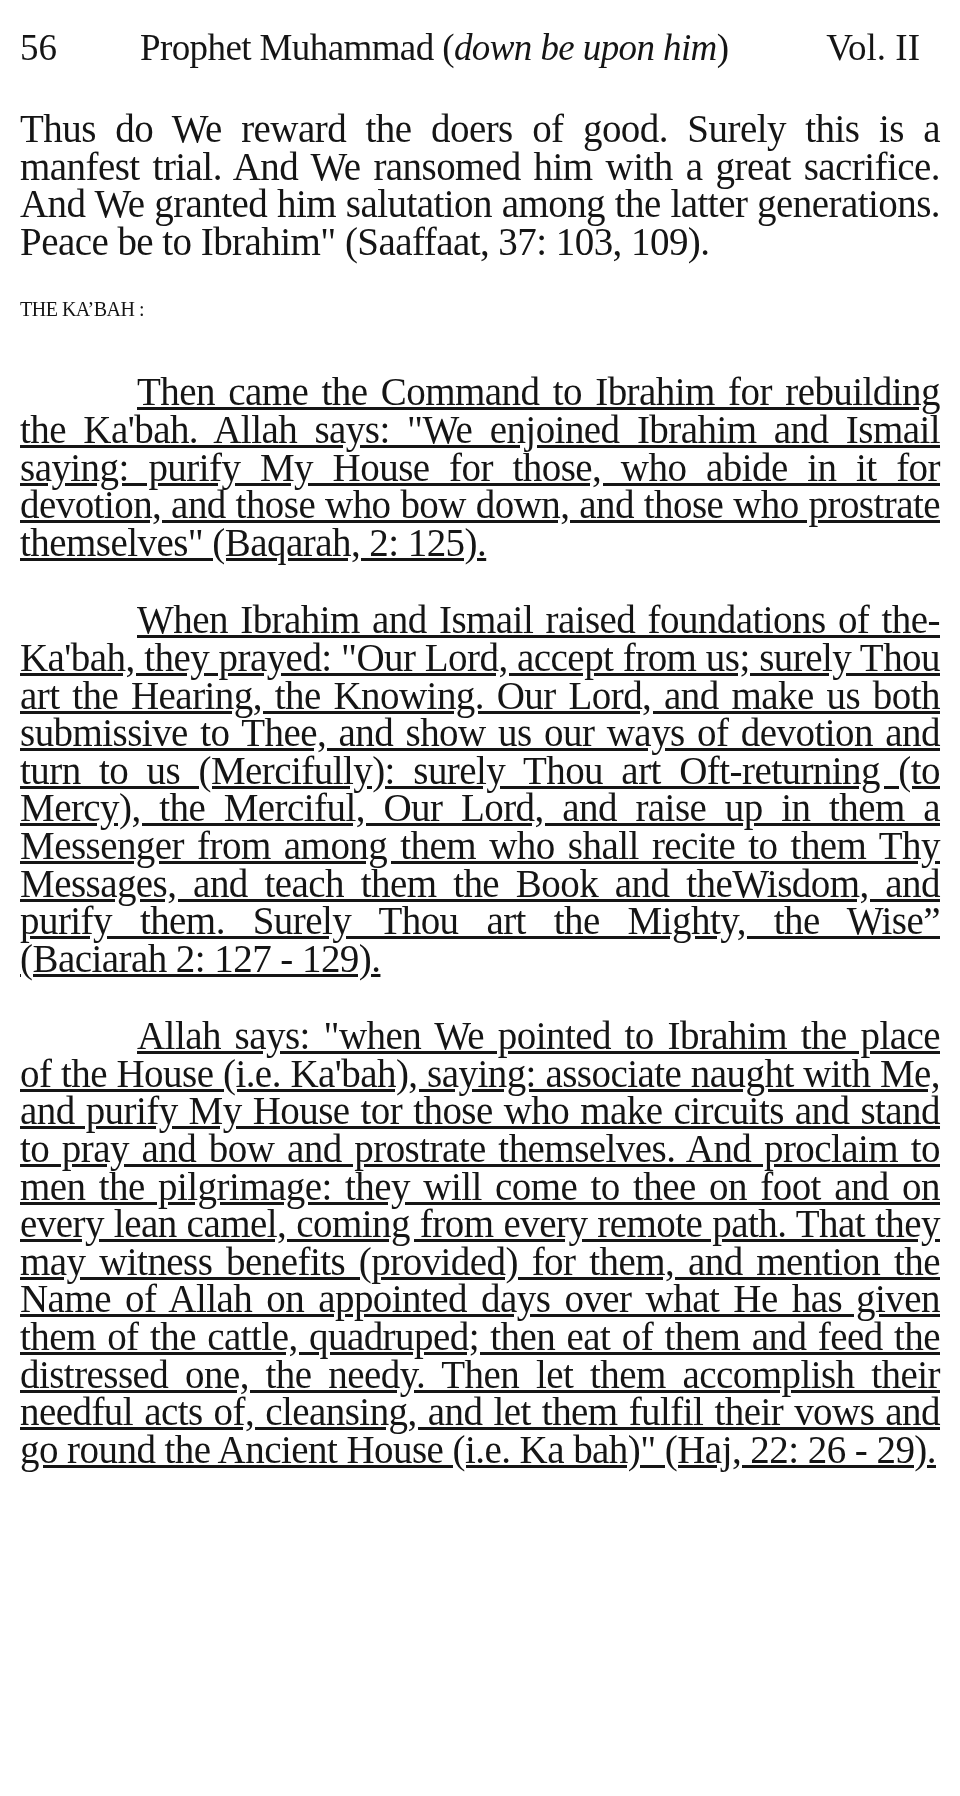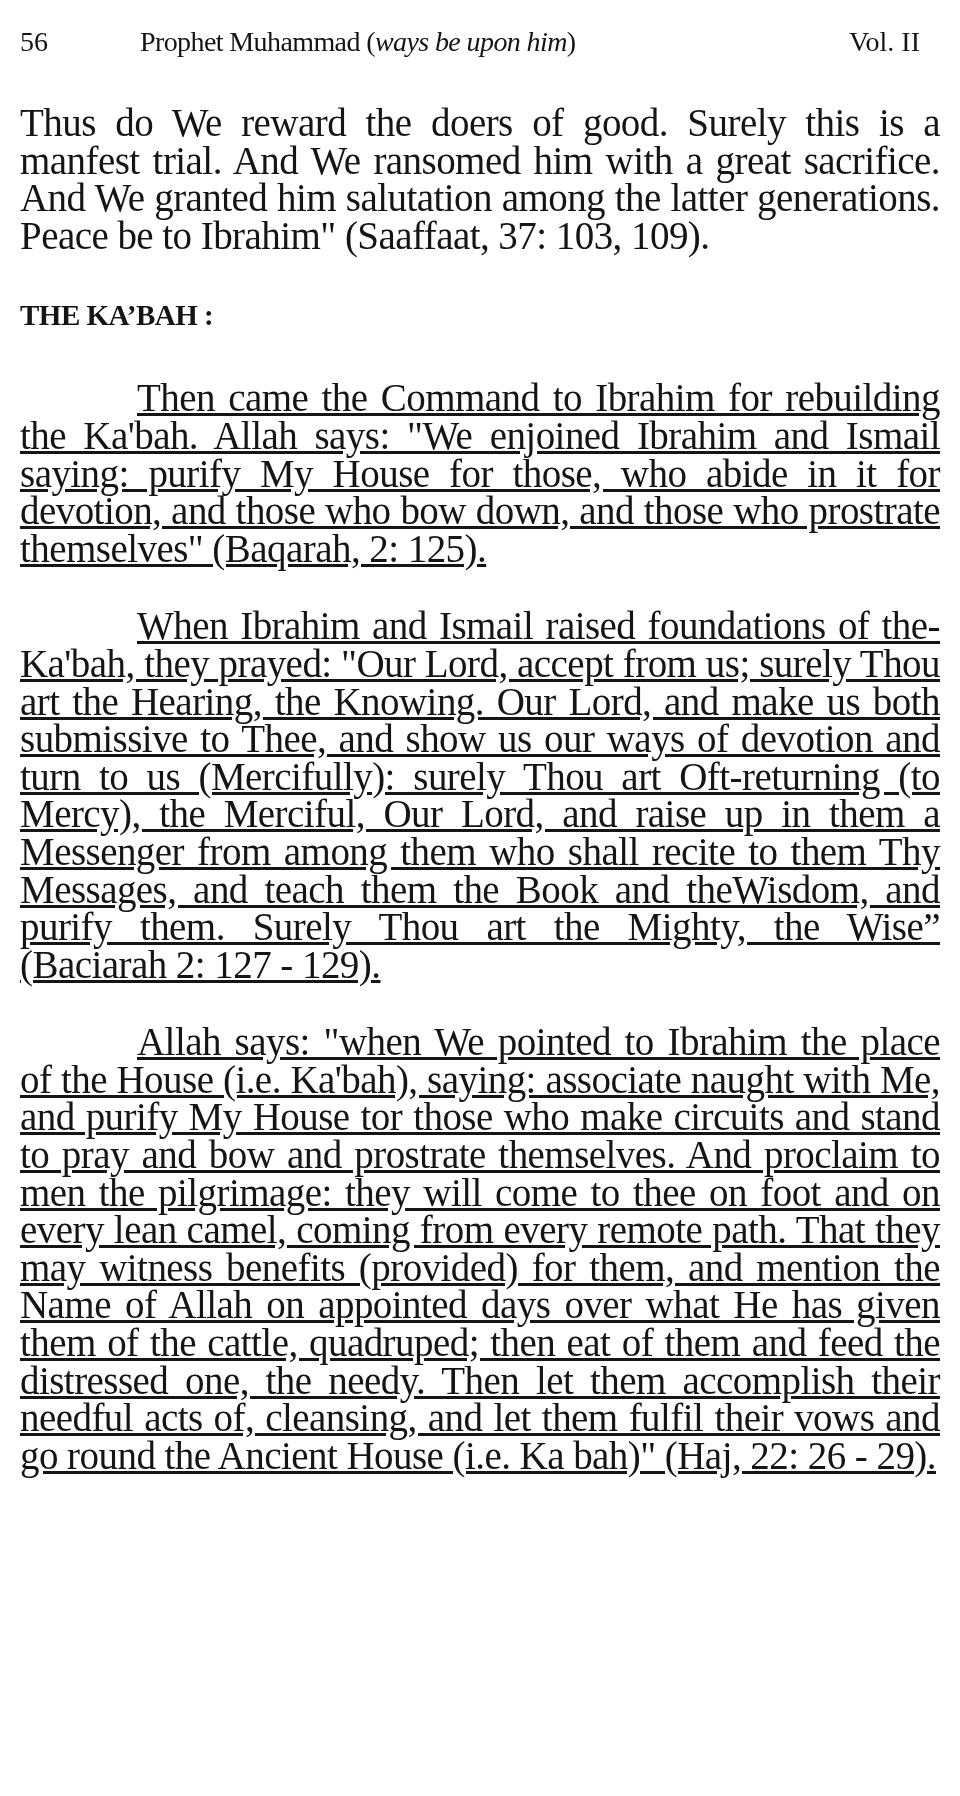--- a/index.html
+++ b/index.html
@@ -17,22 +17,22 @@
     }
     .page {
       position: absolute;
       left: 20px;
       top: 0;
       width: 920px;
     }
     .running-head {
       position: relative;
       height: 40px;
-      margin-top: 22px;
-      font-size: 28px;
+      margin-top: 28px;
+      font-size: 37px;
       line-height: 40px;
       white-space: nowrap;
     }
     .running-head .page-num {
       position: absolute;
       left: 0;
       top: 0;
     }
     .running-head .book-title {
       position: absolute;
@@ -55,38 +55,38 @@
       text-align: justify;
       letter-spacing: -0.55px;
       word-spacing: 0px;
     }
     .para.indent {
       text-indent: 117px;
       text-decoration: underline;
     }
     .p1 { margin-top: 42px; }
     .section-heading {
-      margin: 41px 0 0 0;
-      font-size: 29px;
+      margin: 29px 0 0 0;
+      font-size: 20px;
       line-height: 40px;
-      font-weight: bold;
+      font-weight: normal;
       letter-spacing: -0.5px;
     }
     .p2 { margin-top: 44px; }
     .p3 { margin-top: 40px; }
     .p4 { margin-top: 40px; }
   </style>
 </head>
 <body>
 
 <div class="page">
 
   <div class="running-head">
     <span class="page-num">56</span>
-    <span class="book-title"><span>Prophet Muhammad </span><span>(</span><i>ways be upon him</i><span>)</span></span>
+    <span class="book-title"><span>Prophet Muhammad </span><span>(</span><i>down be upon him</i><span>)</span></span>
     <span class="volume">Vol. II</span>
   </div>
 
   <p class="para p1">Thus do We reward the doers of good. Surely this is a manfest trial. And We ransomed him with a great sacrifice. And We granted him salutation among the latter generations. Peace be to Ibrahim" (Saaffaat, 37: 103, 109).</p>
 
   <h2 class="section-heading">THE KA’BAH :</h2>
 
   <p class="para indent p2">Then came the Command to Ibrahim for rebuilding the Ka'bah. Allah says: "We enjoined Ibrahim and Ismail saying: purify My House for those, who abide in it for devotion, and those who bow down, and those who prostrate themselves" (Baqarah, 2: 125).</p>
 
   <p class="para indent p3">When Ibrahim and Ismail raised foundations of the-Ka'bah, they prayed: "Our Lord, accept from us; surely Thou art the Hearing, the Knowing. Our Lord, and make us both submissive to Thee, and show us our ways of devotion and turn to us (Mercifully): surely Thou art Oft-returning (to Mercy), the Merciful, Our Lord, and raise up in them a Messenger from among them who shall recite to them Thy Messages, and teach them the Book and theWisdom, and purify them. Surely Thou art the Mighty, the Wise” (Baciarah 2: 127 - 129).</p>

